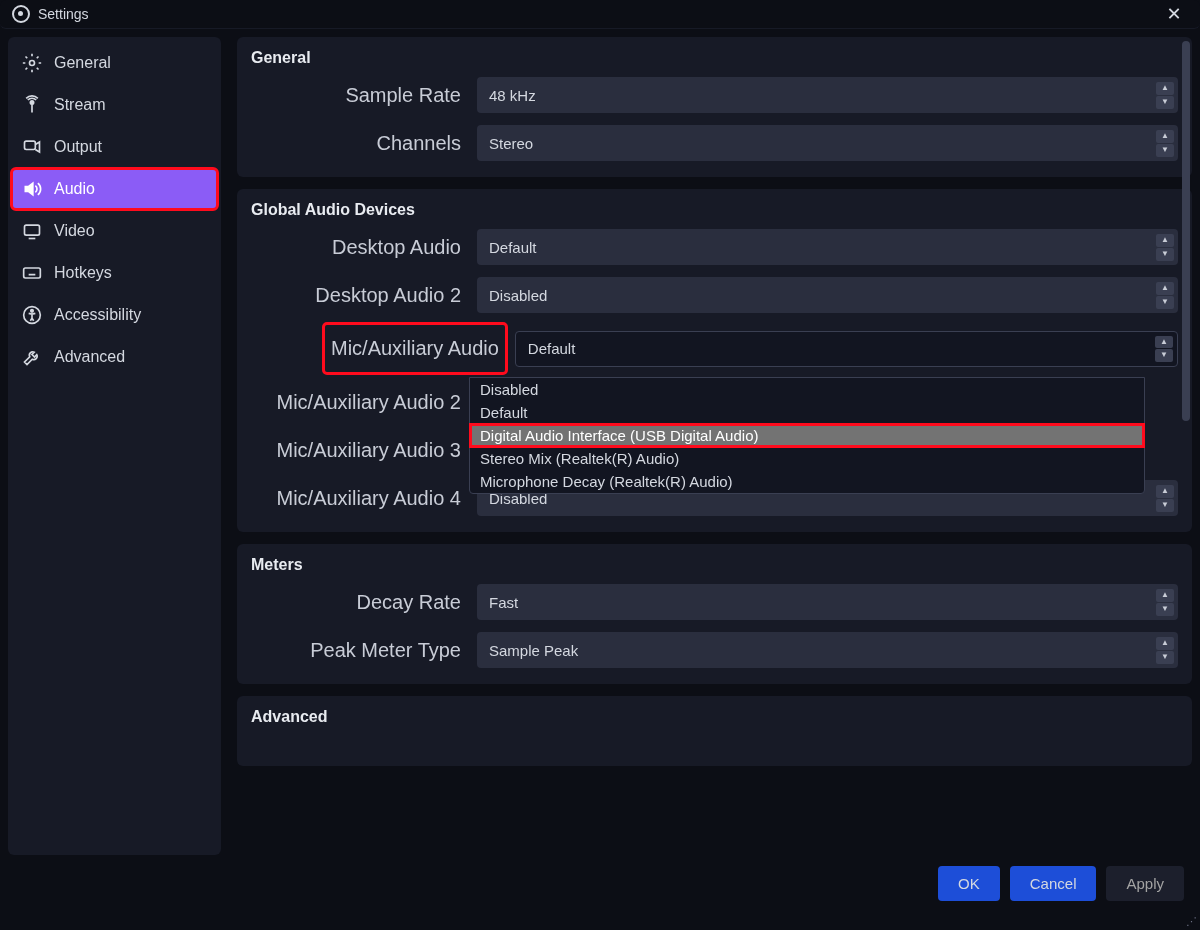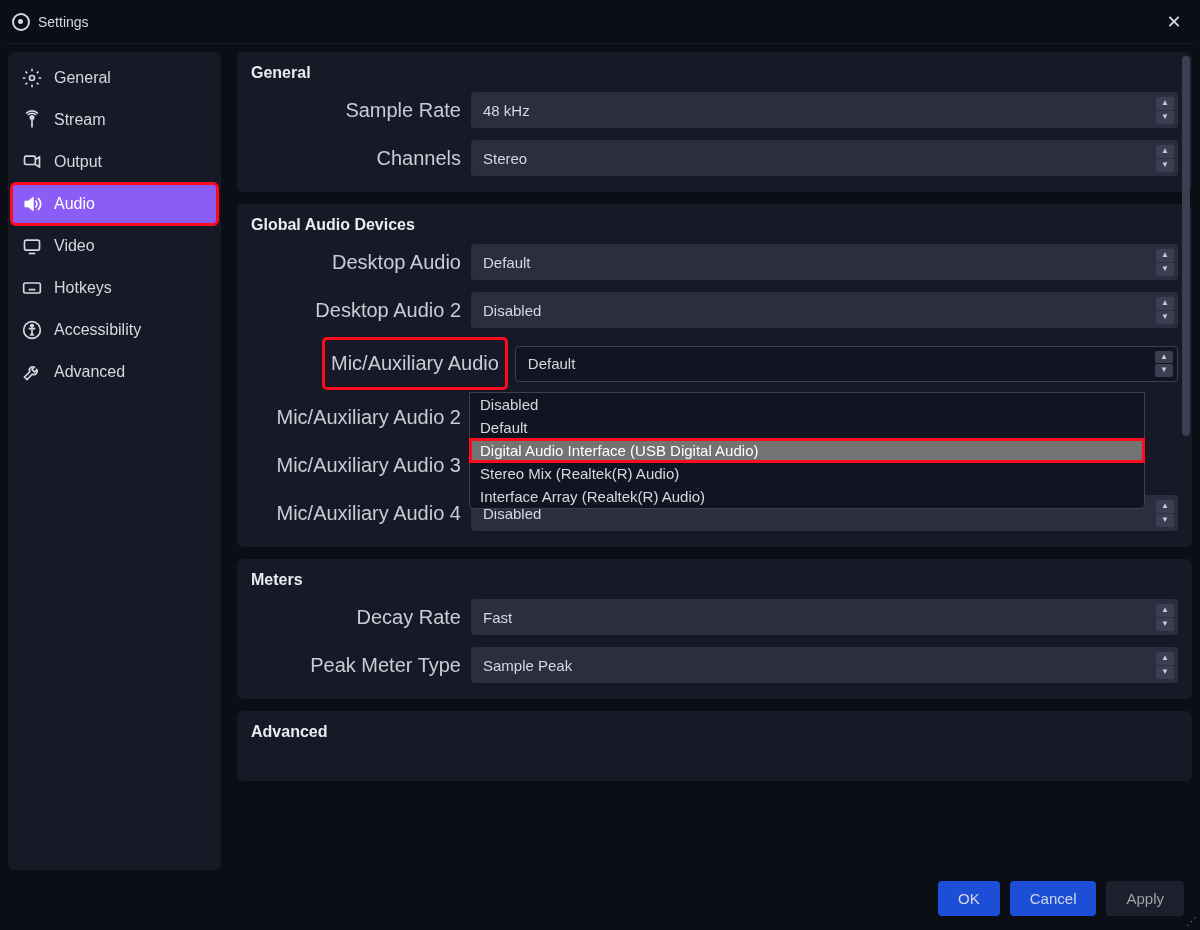--- a/index.html
+++ b/index.html
@@ -6,21 +6,21 @@
 body {
   background: #0c0e15;
   font-family: -apple-system, "Segoe UI", Arial, sans-serif;
   color: #d4d8e0;
   width: 1200px;
   height: 930px;
   overflow: hidden;
   font-size: 15px;
 }
 .titlebar {
-  height: 44px;
+  height: 29px;
   background: #0c0e15;
   display: flex;
   align-items: center;
   padding: 0 12px;
   justify-content: space-between;
   border-bottom: 1px solid #171a26;
   border-radius: 6px;
 }
 .titlebar-left { display: flex; align-items: center; gap: 8px; }
 .app-icon {
@@ -128,20 +128,21 @@
   border: none;
   border-radius: 4px;
   height: 36px;
   display: flex;
   align-items: center;
   padding: 0 12px;
   color: #d4d8e0;
   font-size: 15px;
   position: relative;
   cursor: pointer;
+  margin-left: 6px;
 }
 .select.open {
   background: #121521;
   border: 1px solid #3a3f52;
 }
 .spinners {
   position: absolute;
   right: 4px;
   top: 4px;
   bottom: 4px;
@@ -417,21 +418,21 @@
         <div class="section-title">Advanced</div>
       </div>
 
     </div>
 
     <div class="dropdown" style="left:232px; top:340px; width:676px;">
       <div class="dropdown-item">Disabled</div>
       <div class="dropdown-item">Default</div>
       <div class="dropdown-item hover highlighted">Digital Audio Interface (USB Digital Audio)</div>
       <div class="dropdown-item">Stereo Mix (Realtek(R) Audio)</div>
-      <div class="dropdown-item">Interface Array (Realtek(R) Audio)</div>
+      <div class="dropdown-item">Microphone Decay (Realtek(R) Audio)</div>
     </div>
 
     <div class="scrollbar-thumb"></div>
   </div>
 </div>
 
 <div class="footer">
   <button class="btn">OK</button>
   <button class="btn">Cancel</button>
   <button class="btn disabled">Apply</button>

